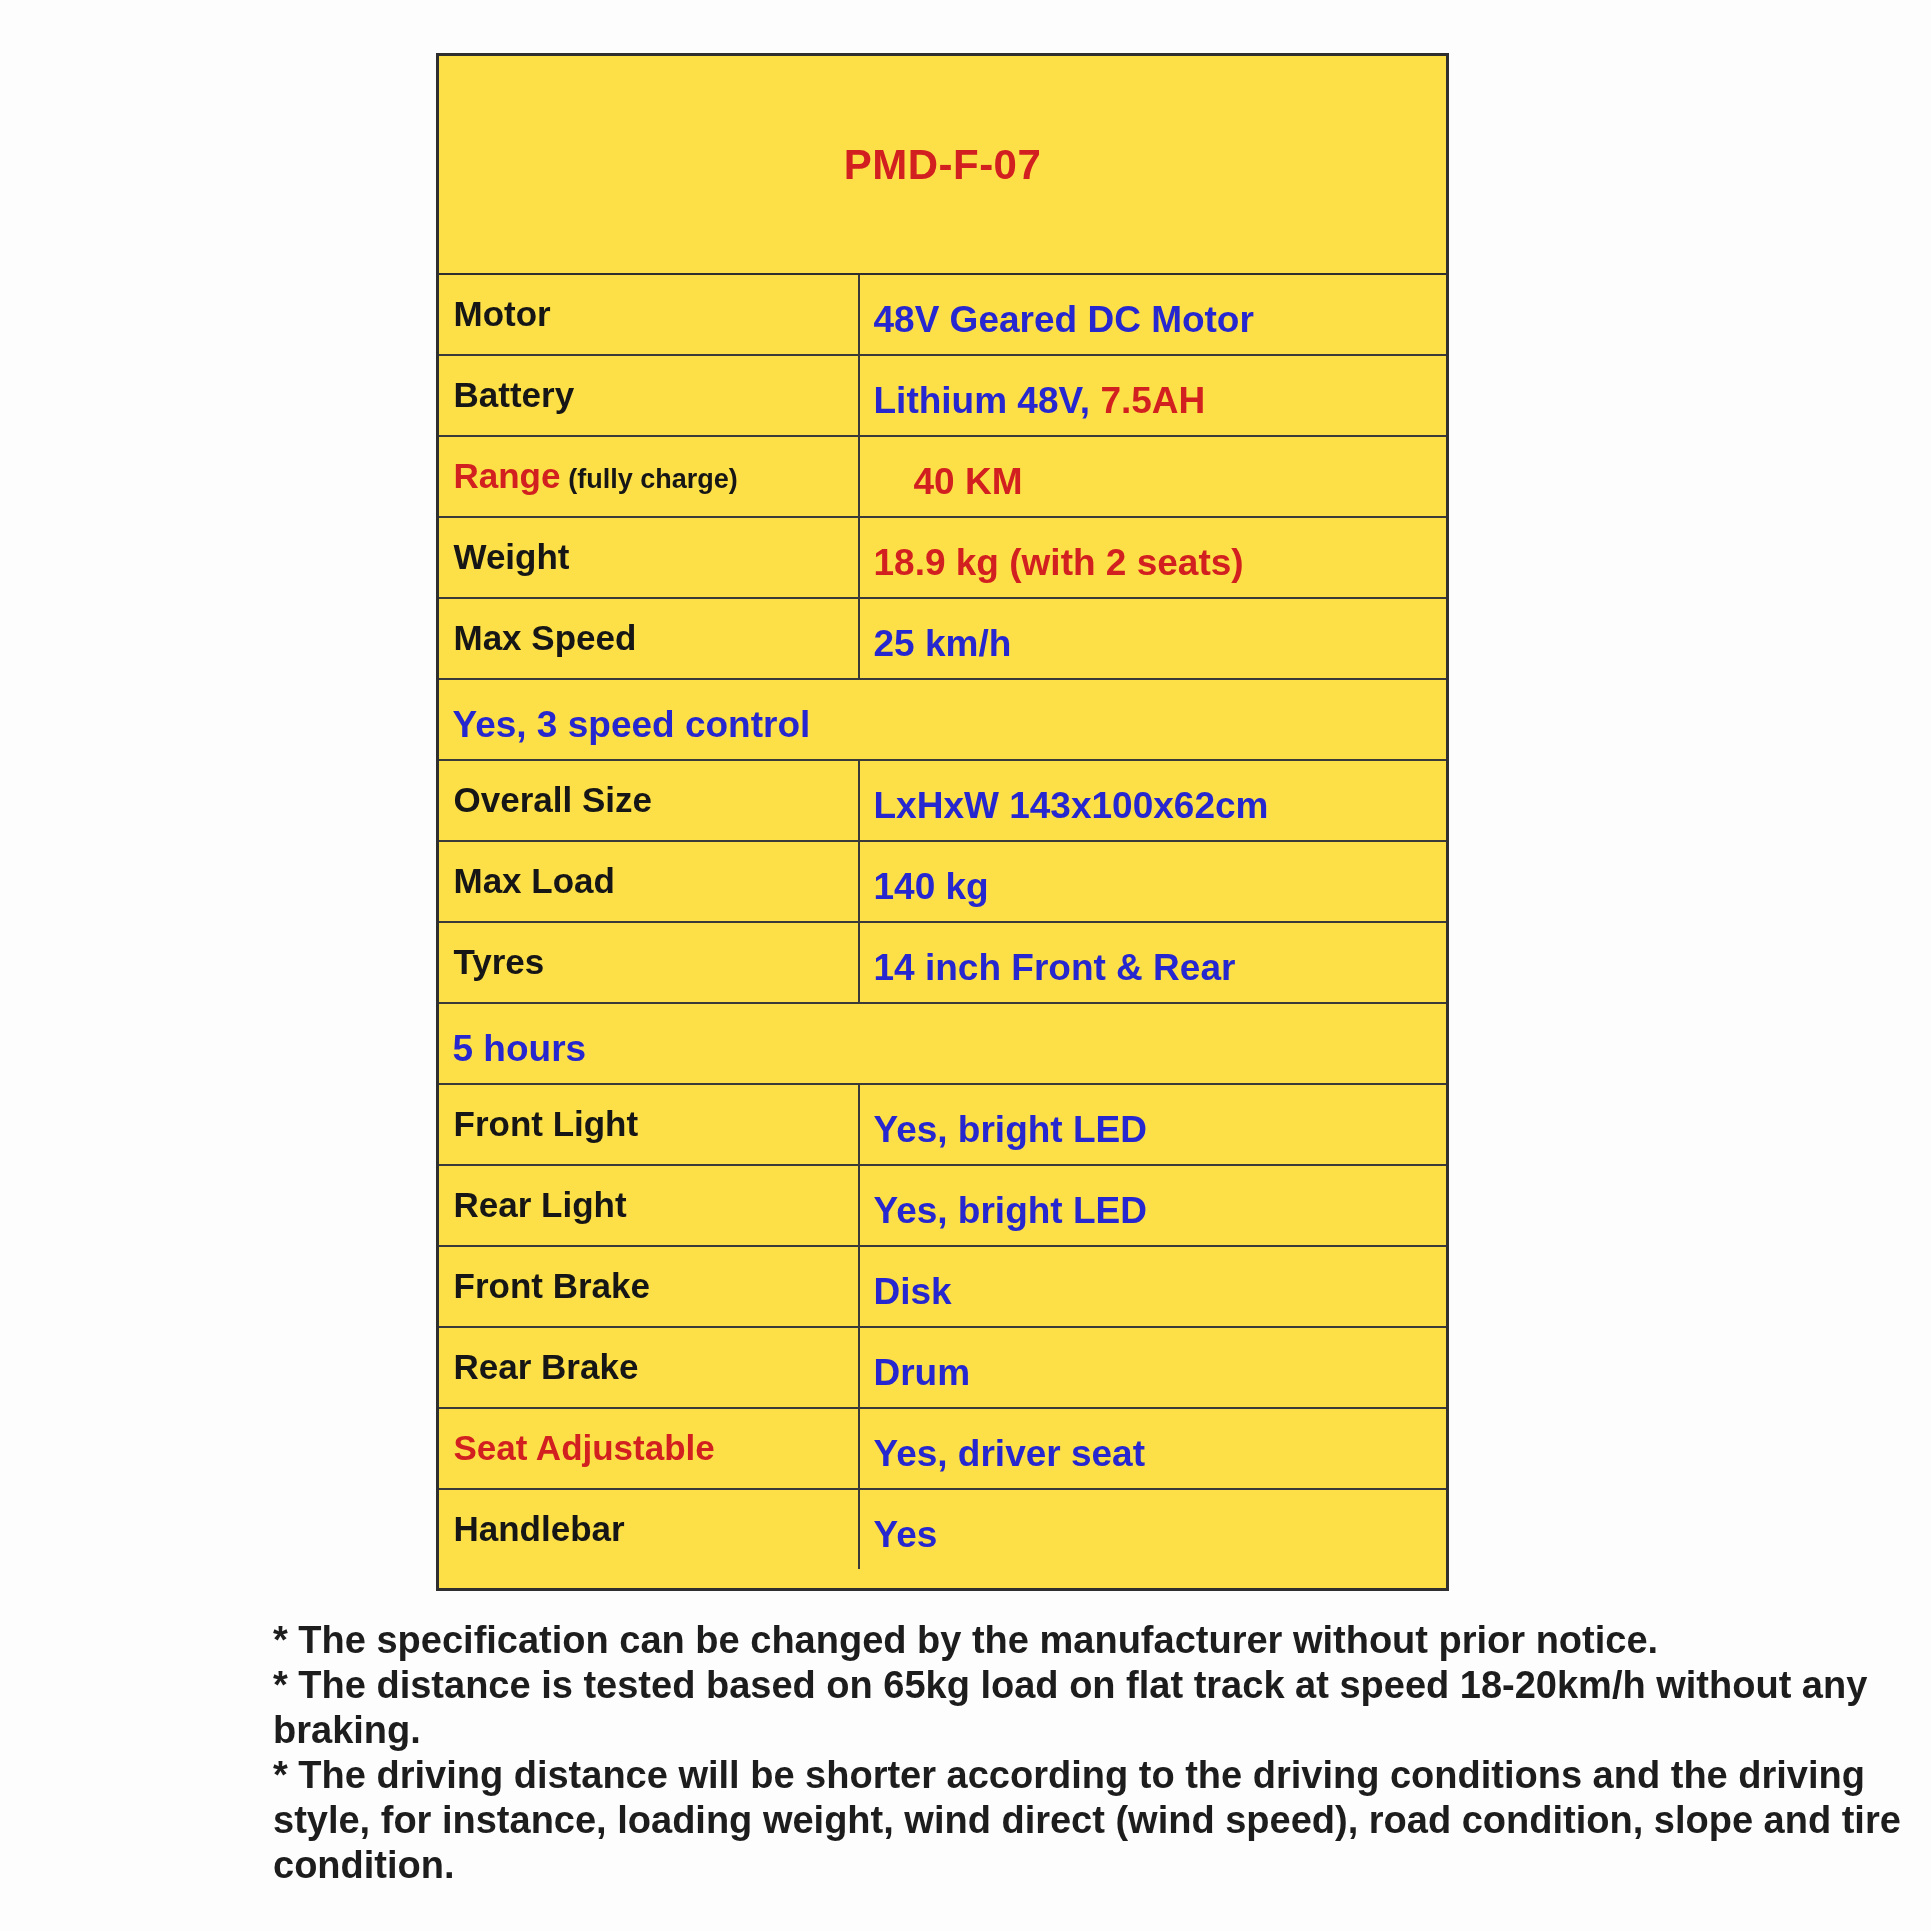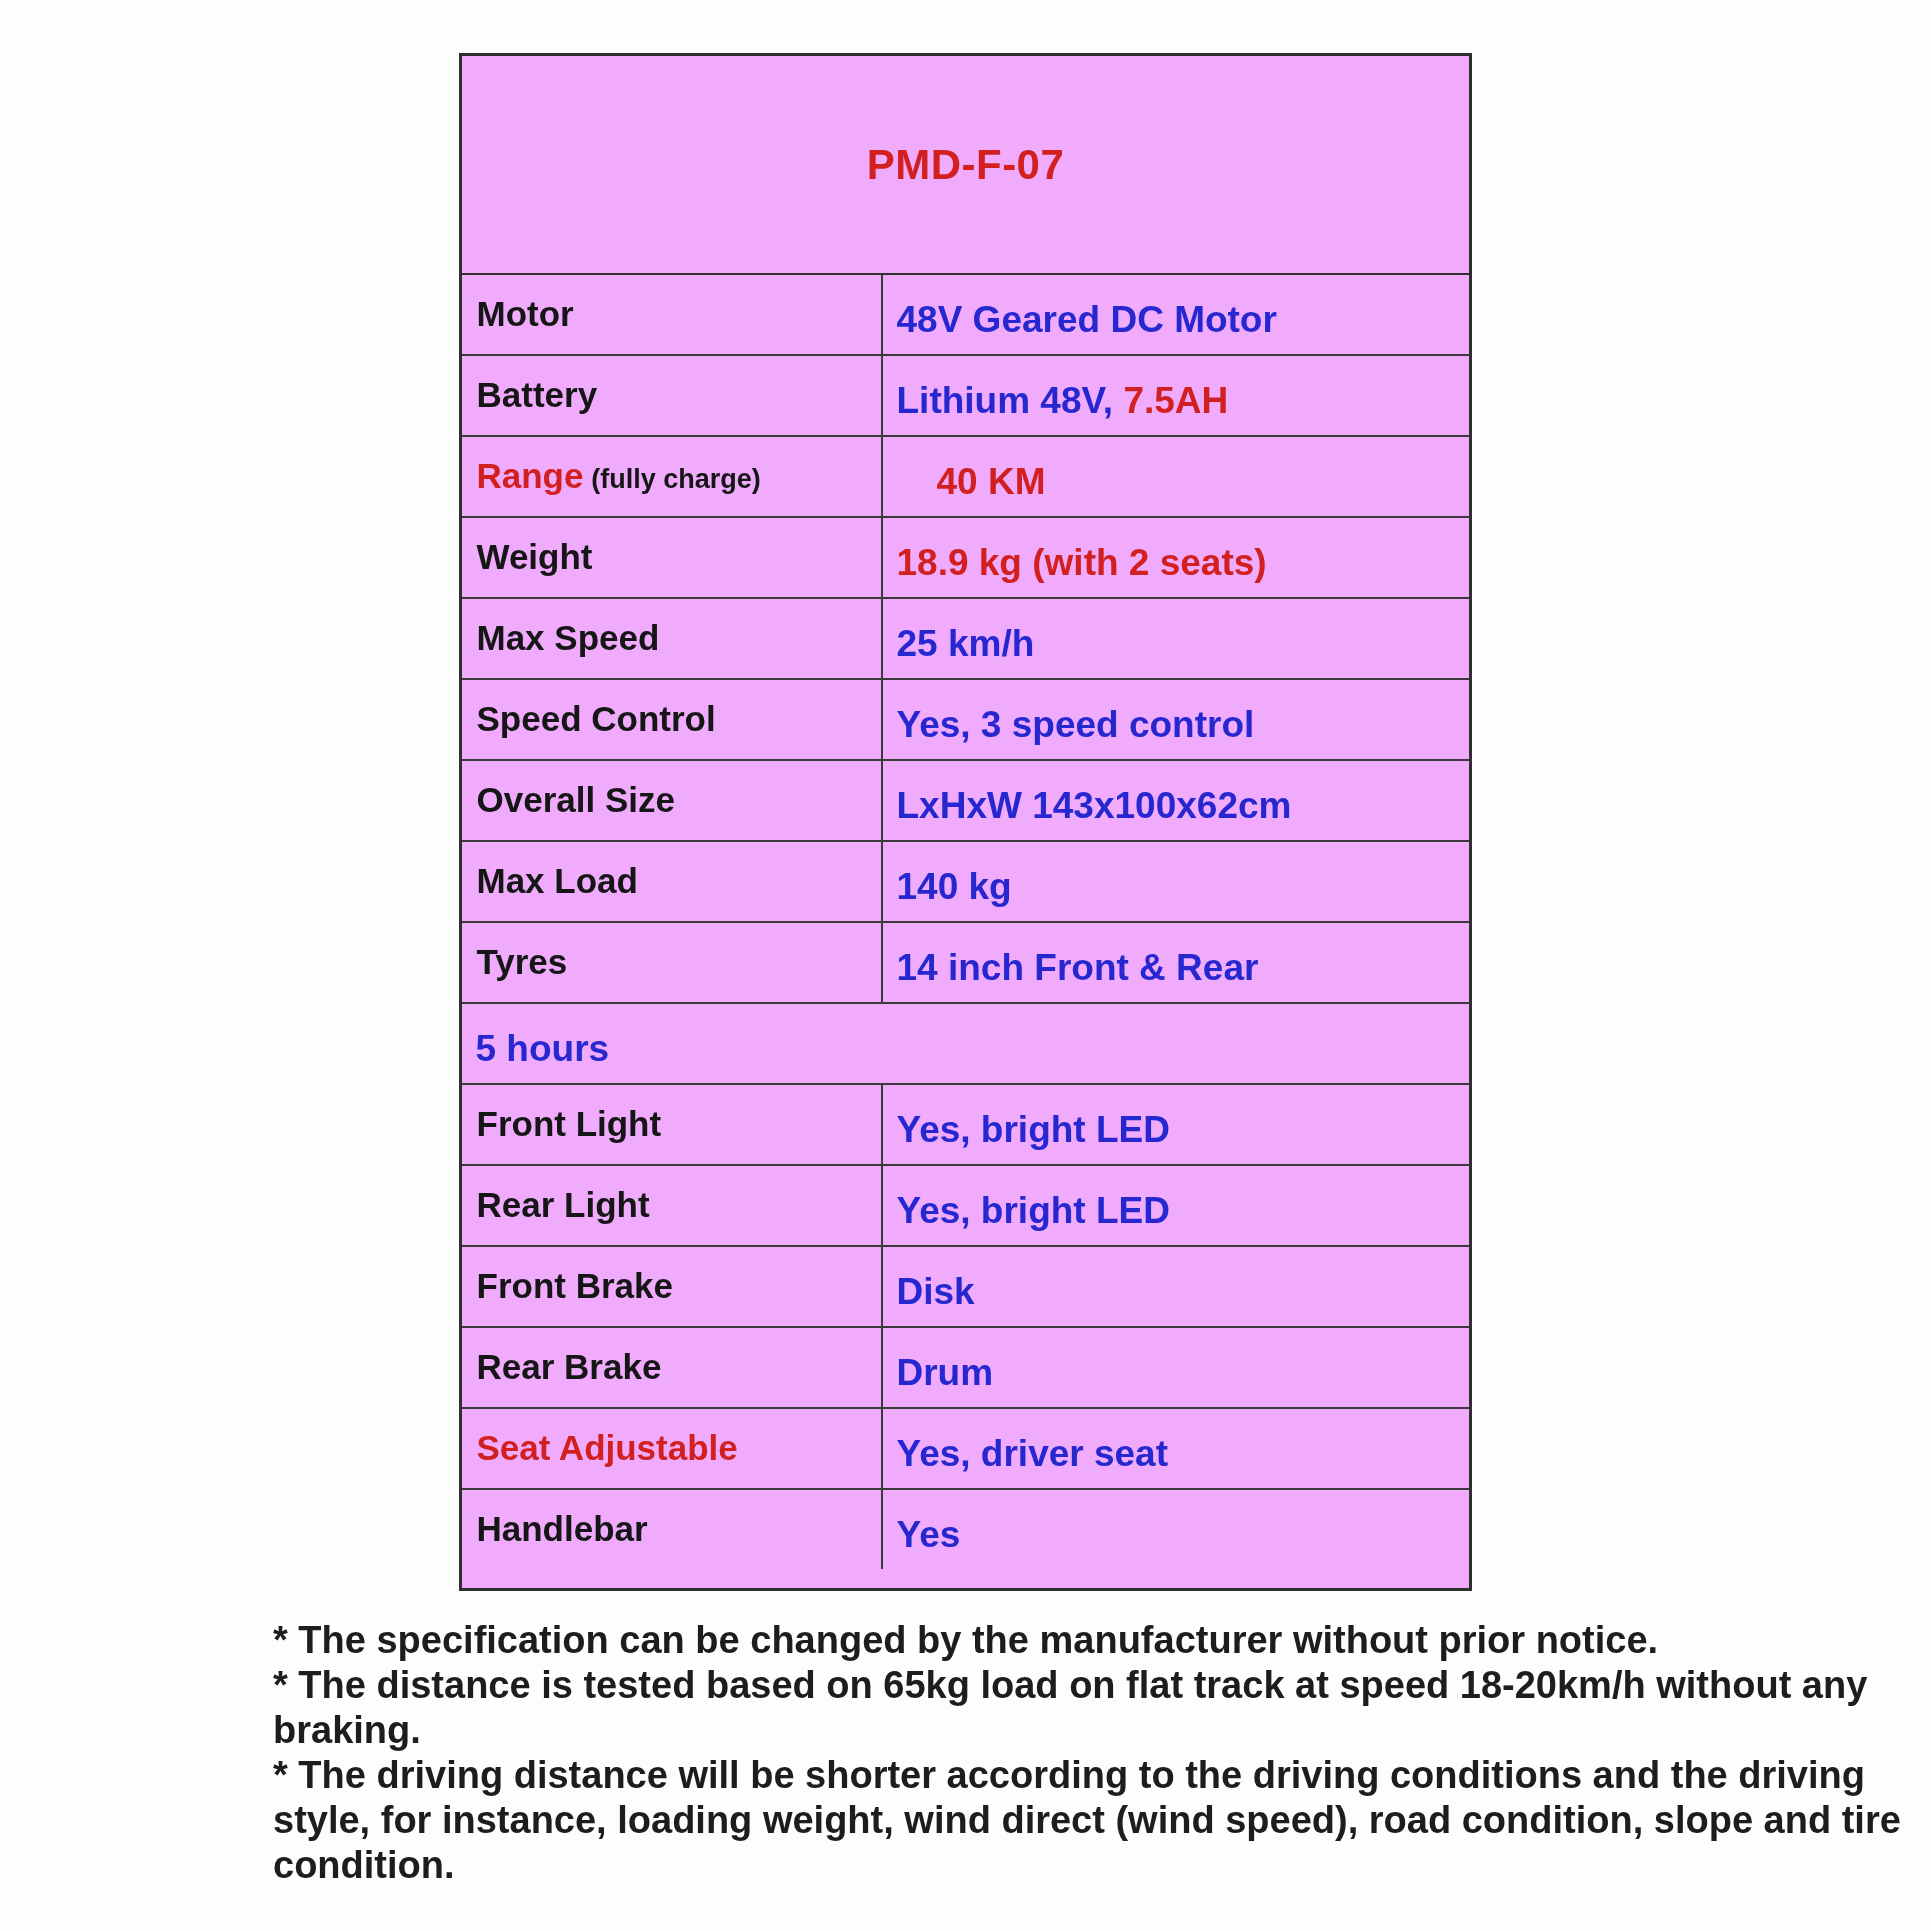--- a/index.html
+++ b/index.html
@@ -7,25 +7,25 @@
     width:1931px;height:1931px;
     background:#ffffff;
     font-family:"Liberation Sans", sans-serif;
     -webkit-font-smoothing:antialiased;
   }
   .stage{
     position:relative;width:1931px;height:1931px;
     background:#fdfdfd;overflow:hidden;
   }
   .spec-table{
-    position:absolute;left:459px;top:53px;
+    position:absolute;left:436px;top:53px;
     width:1013px;height:1538px;
     box-sizing:border-box;
     border:3.9px solid #2f2f2f;
-    background:#f0abfc;
+    background:#fde047;
   }
   .table-header{
     height:217px;
     border-bottom:2.9px solid #2f2f2f;
     display:flex;align-items:center;justify-content:center;
   }
   .model-title{
     font-size:42px;font-weight:700;letter-spacing:0.5px;
   }
   .rows{width:100%;}
@@ -89,21 +89,20 @@
         </div>
         <div class="row">
           <div class="cell label-cell"><span style="color: rgb(22, 22, 22);">Weight</span></div>
           <div class="cell value-cell"><span class="value-seg" style="color: rgb(210, 32, 32);">18.9 kg (with 2 seats)</span></div>
         </div>
         <div class="row">
           <div class="cell label-cell"><span style="color: rgb(22, 22, 22);">Max Speed</span></div>
           <div class="cell value-cell"><span class="value-seg" style="color: rgb(39, 39, 207);">25 km/h</span></div>
         </div>
         <div class="row">
-          <div class="cell label-cell"><span style="color: rgb(22, 22, 22);">Speed Control</span></div>
           <div class="cell value-cell"><span class="value-seg" style="color: rgb(39, 39, 207);">Yes, 3 speed control</span></div>
         </div>
         <div class="row">
           <div class="cell label-cell"><span style="color: rgb(22, 22, 22);">Overall Size</span></div>
           <div class="cell value-cell"><span class="value-seg" style="color: rgb(39, 39, 207);">LxHxW 143x100x62cm</span></div>
         </div>
         <div class="row">
           <div class="cell label-cell"><span style="color: rgb(22, 22, 22);">Max Load</span></div>
           <div class="cell value-cell"><span class="value-seg" style="color: rgb(39, 39, 207);">140 kg</span></div>
         </div>

